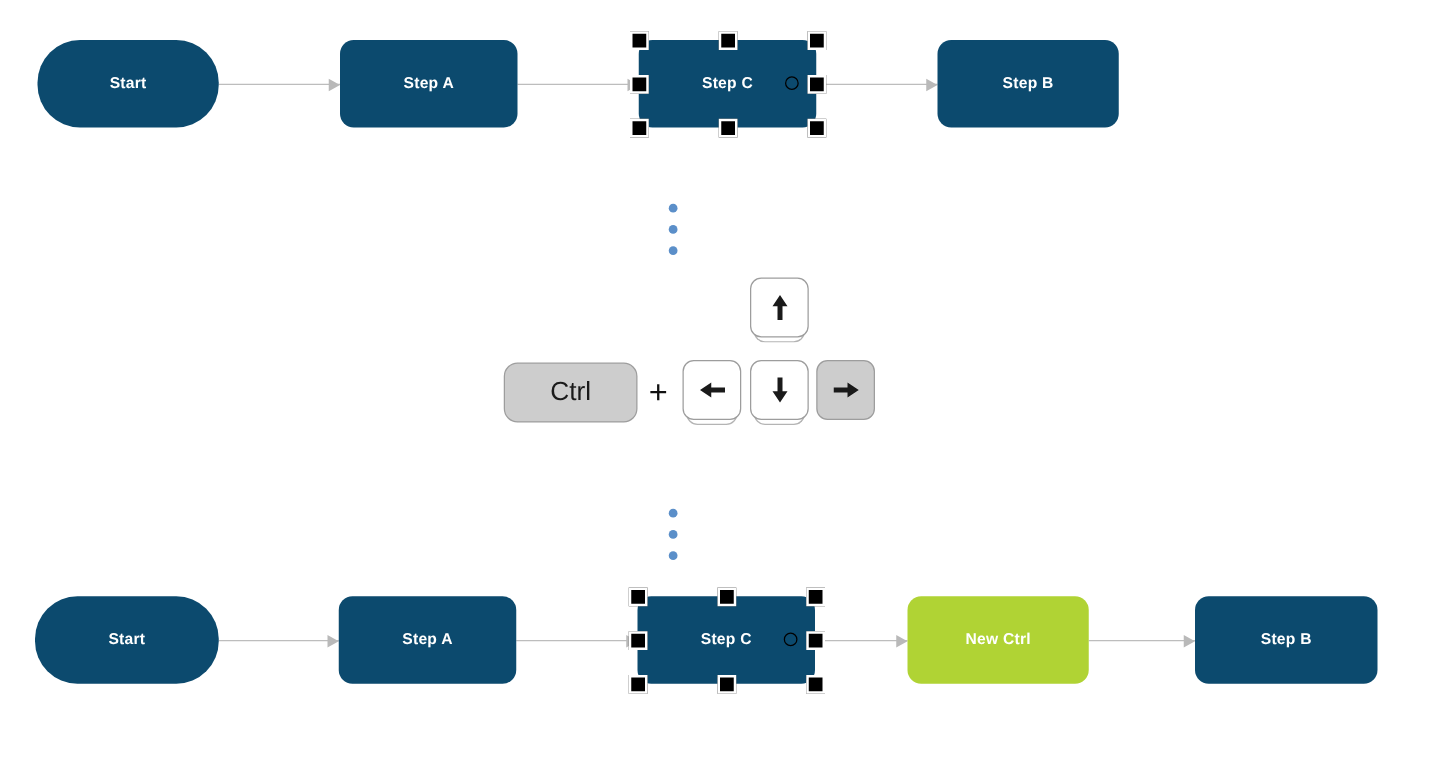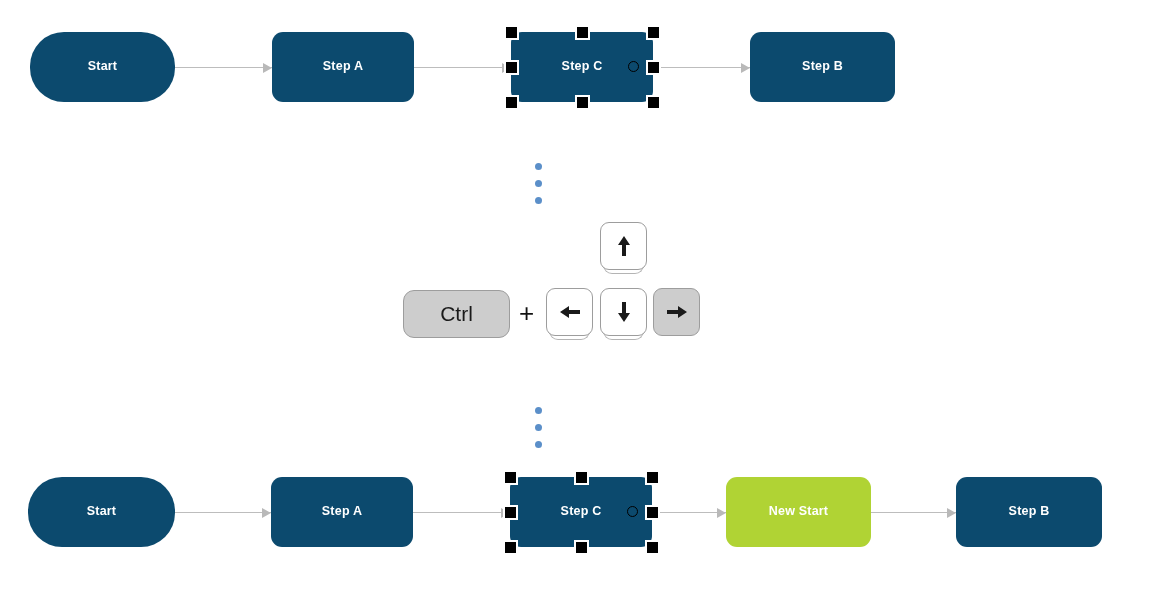--- a/index.html
+++ b/index.html
@@ -183,21 +183,21 @@
     <div class="handle" style="left: 510px; top: 477px;"></div>
     <div class="handle" style="left: 581px; top: 477px;"></div>
     <div class="handle" style="left: 652px; top: 477px;"></div>
     <div class="handle" style="left: 510px; top: 512px;"></div>
     <div class="handle" style="left: 652px; top: 512px;"></div>
     <div class="handle" style="left: 510px; top: 547px;"></div>
     <div class="handle" style="left: 581px; top: 547px;"></div>
     <div class="handle" style="left: 652px; top: 547px;"></div>
     <div class="rot-dot" style="left: 633px; top: 512px;"></div>
     <div class="node green rect" style="left: 726px; top: 477px; width: 145px; height: 70px;">
-      <span class="node-label">New Start</span>
+      <span class="node-label">New Ctrl</span>
     </div>
     <div class="node blue rect" style="left: 956px; top: 477px; width: 146px; height: 70px;">
       <span class="node-label">Step B</span>
     </div>
     <div class="dotcol" style="left: 535px; top: 163px; width: 7px; height: 41px;">
       <div class="dot" style="top: 0px;"></div>
       <div class="dot" style="top: 17px;"></div>
       <div class="dot" style="top: 34px;"></div>
     </div>
     <div class="dotcol" style="left: 535px; top: 407px; width: 7px; height: 41px;">

